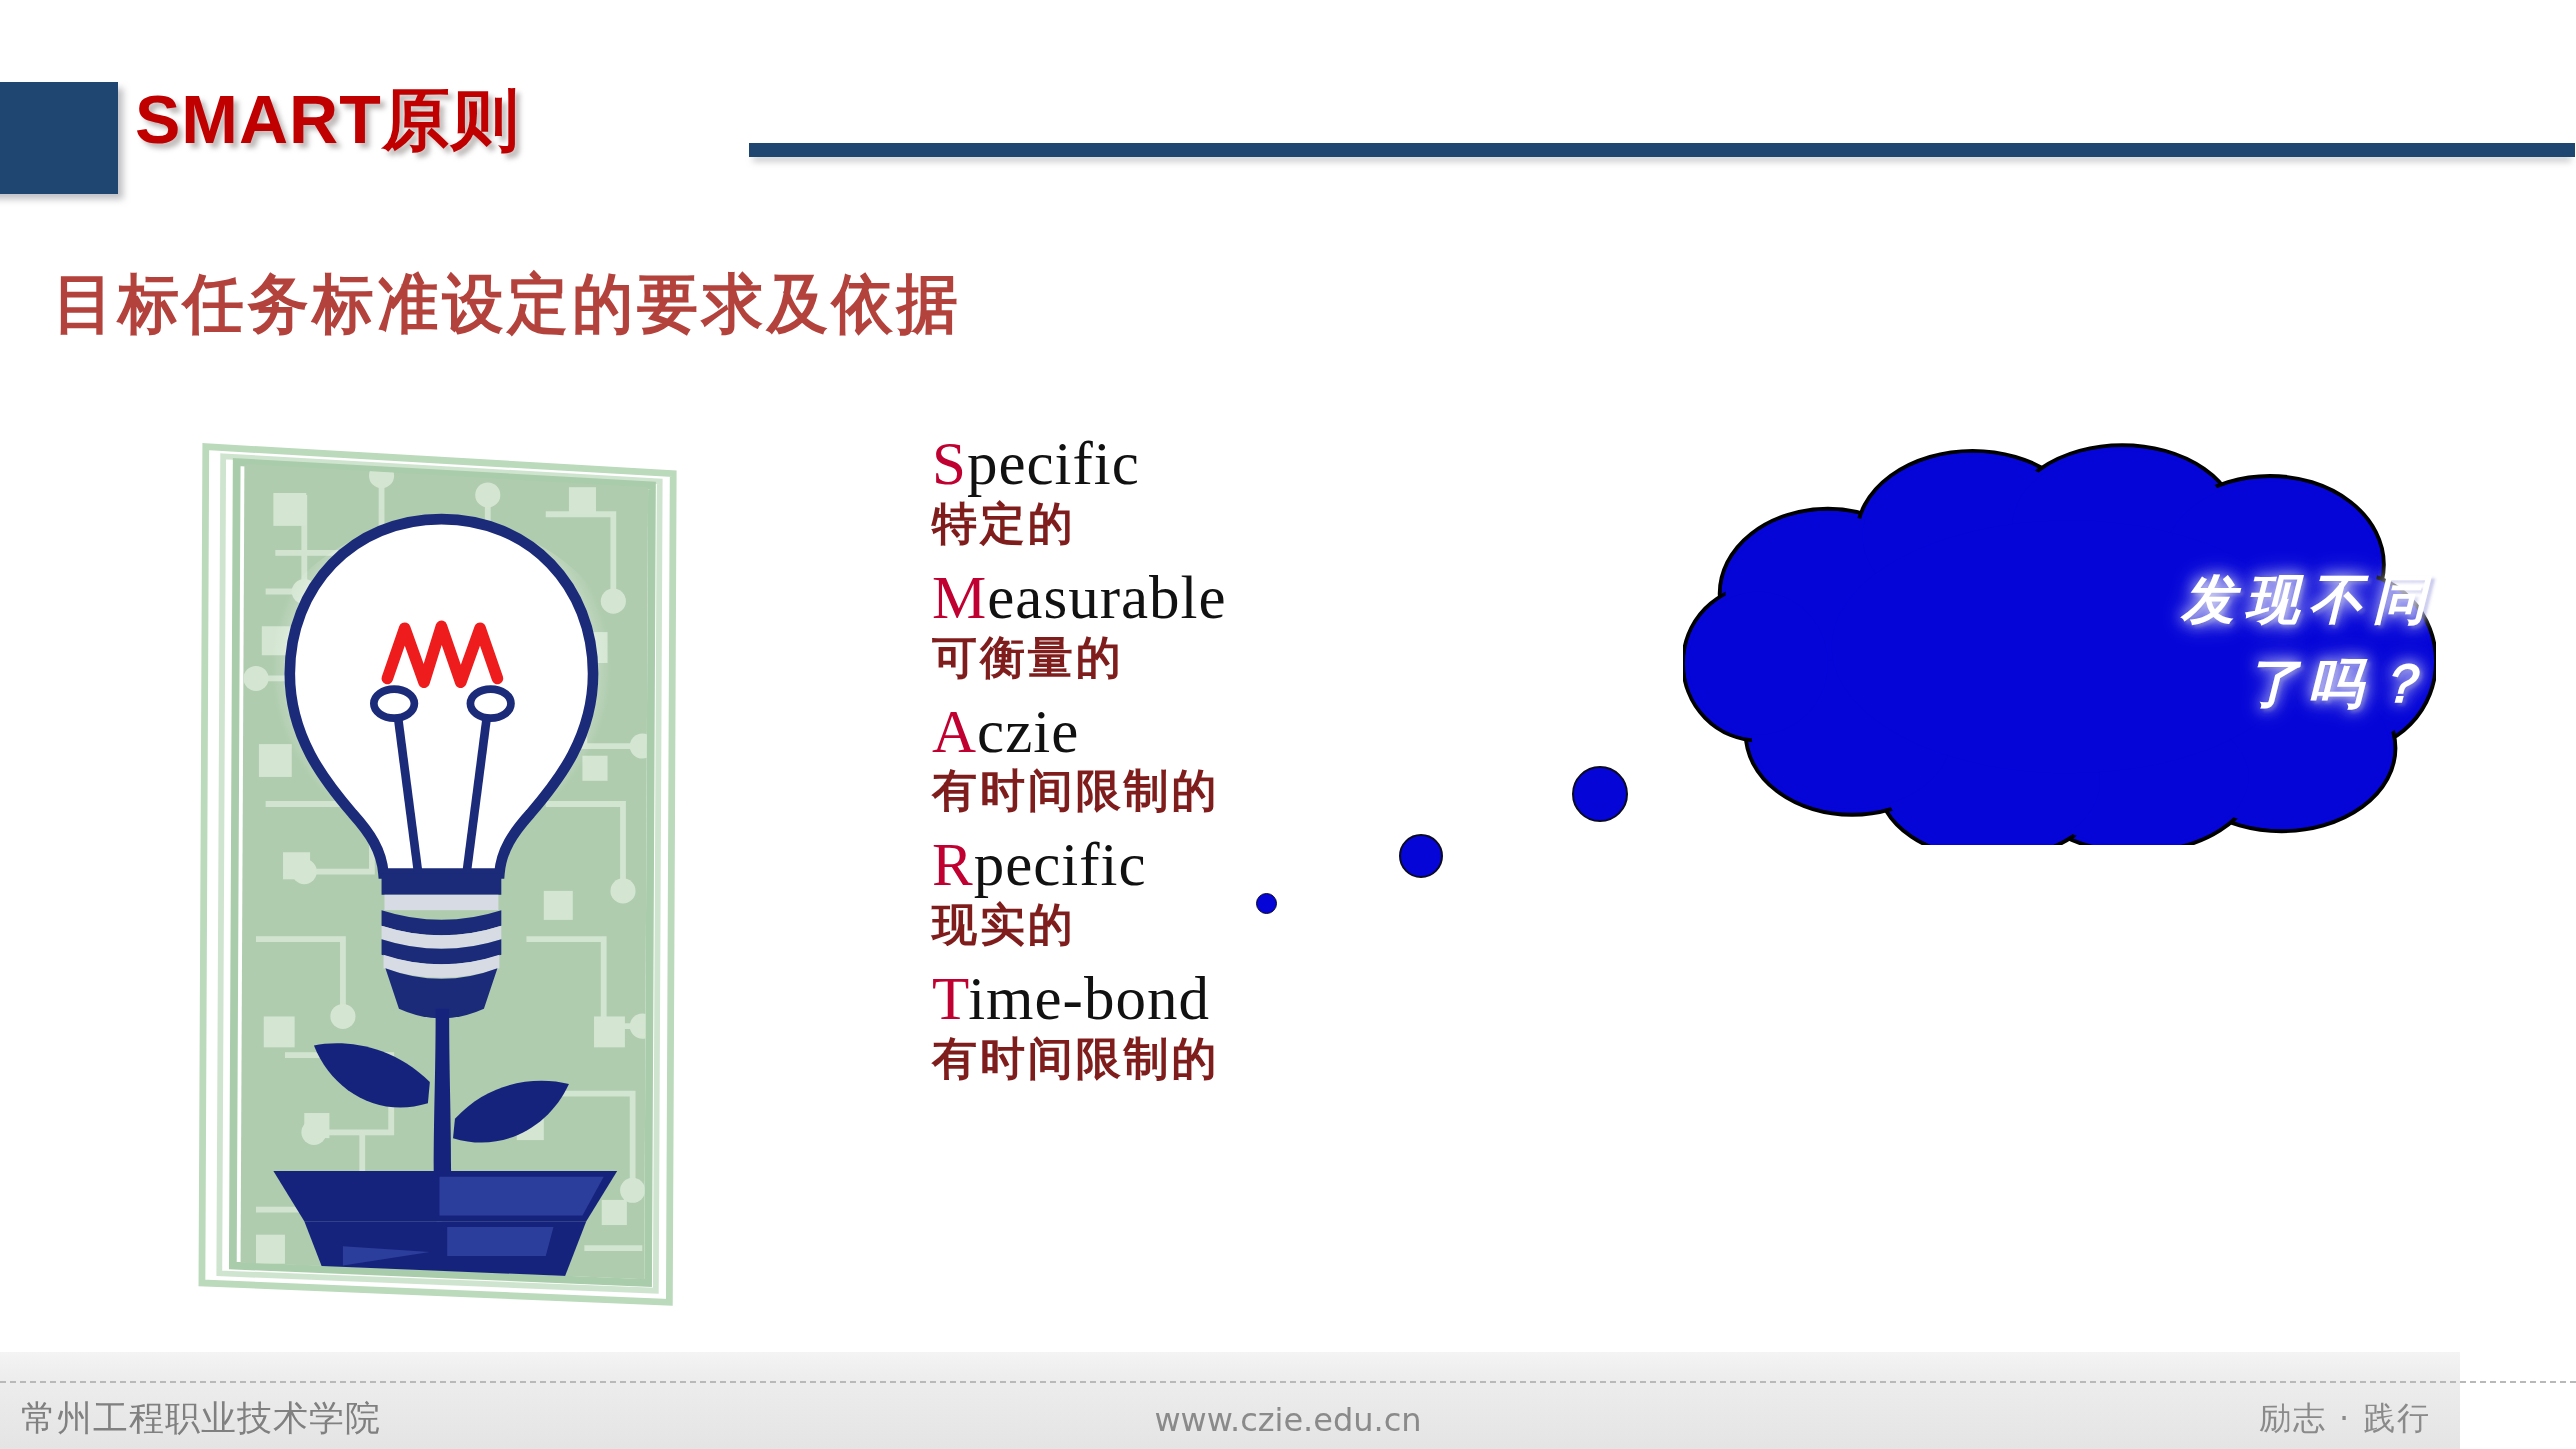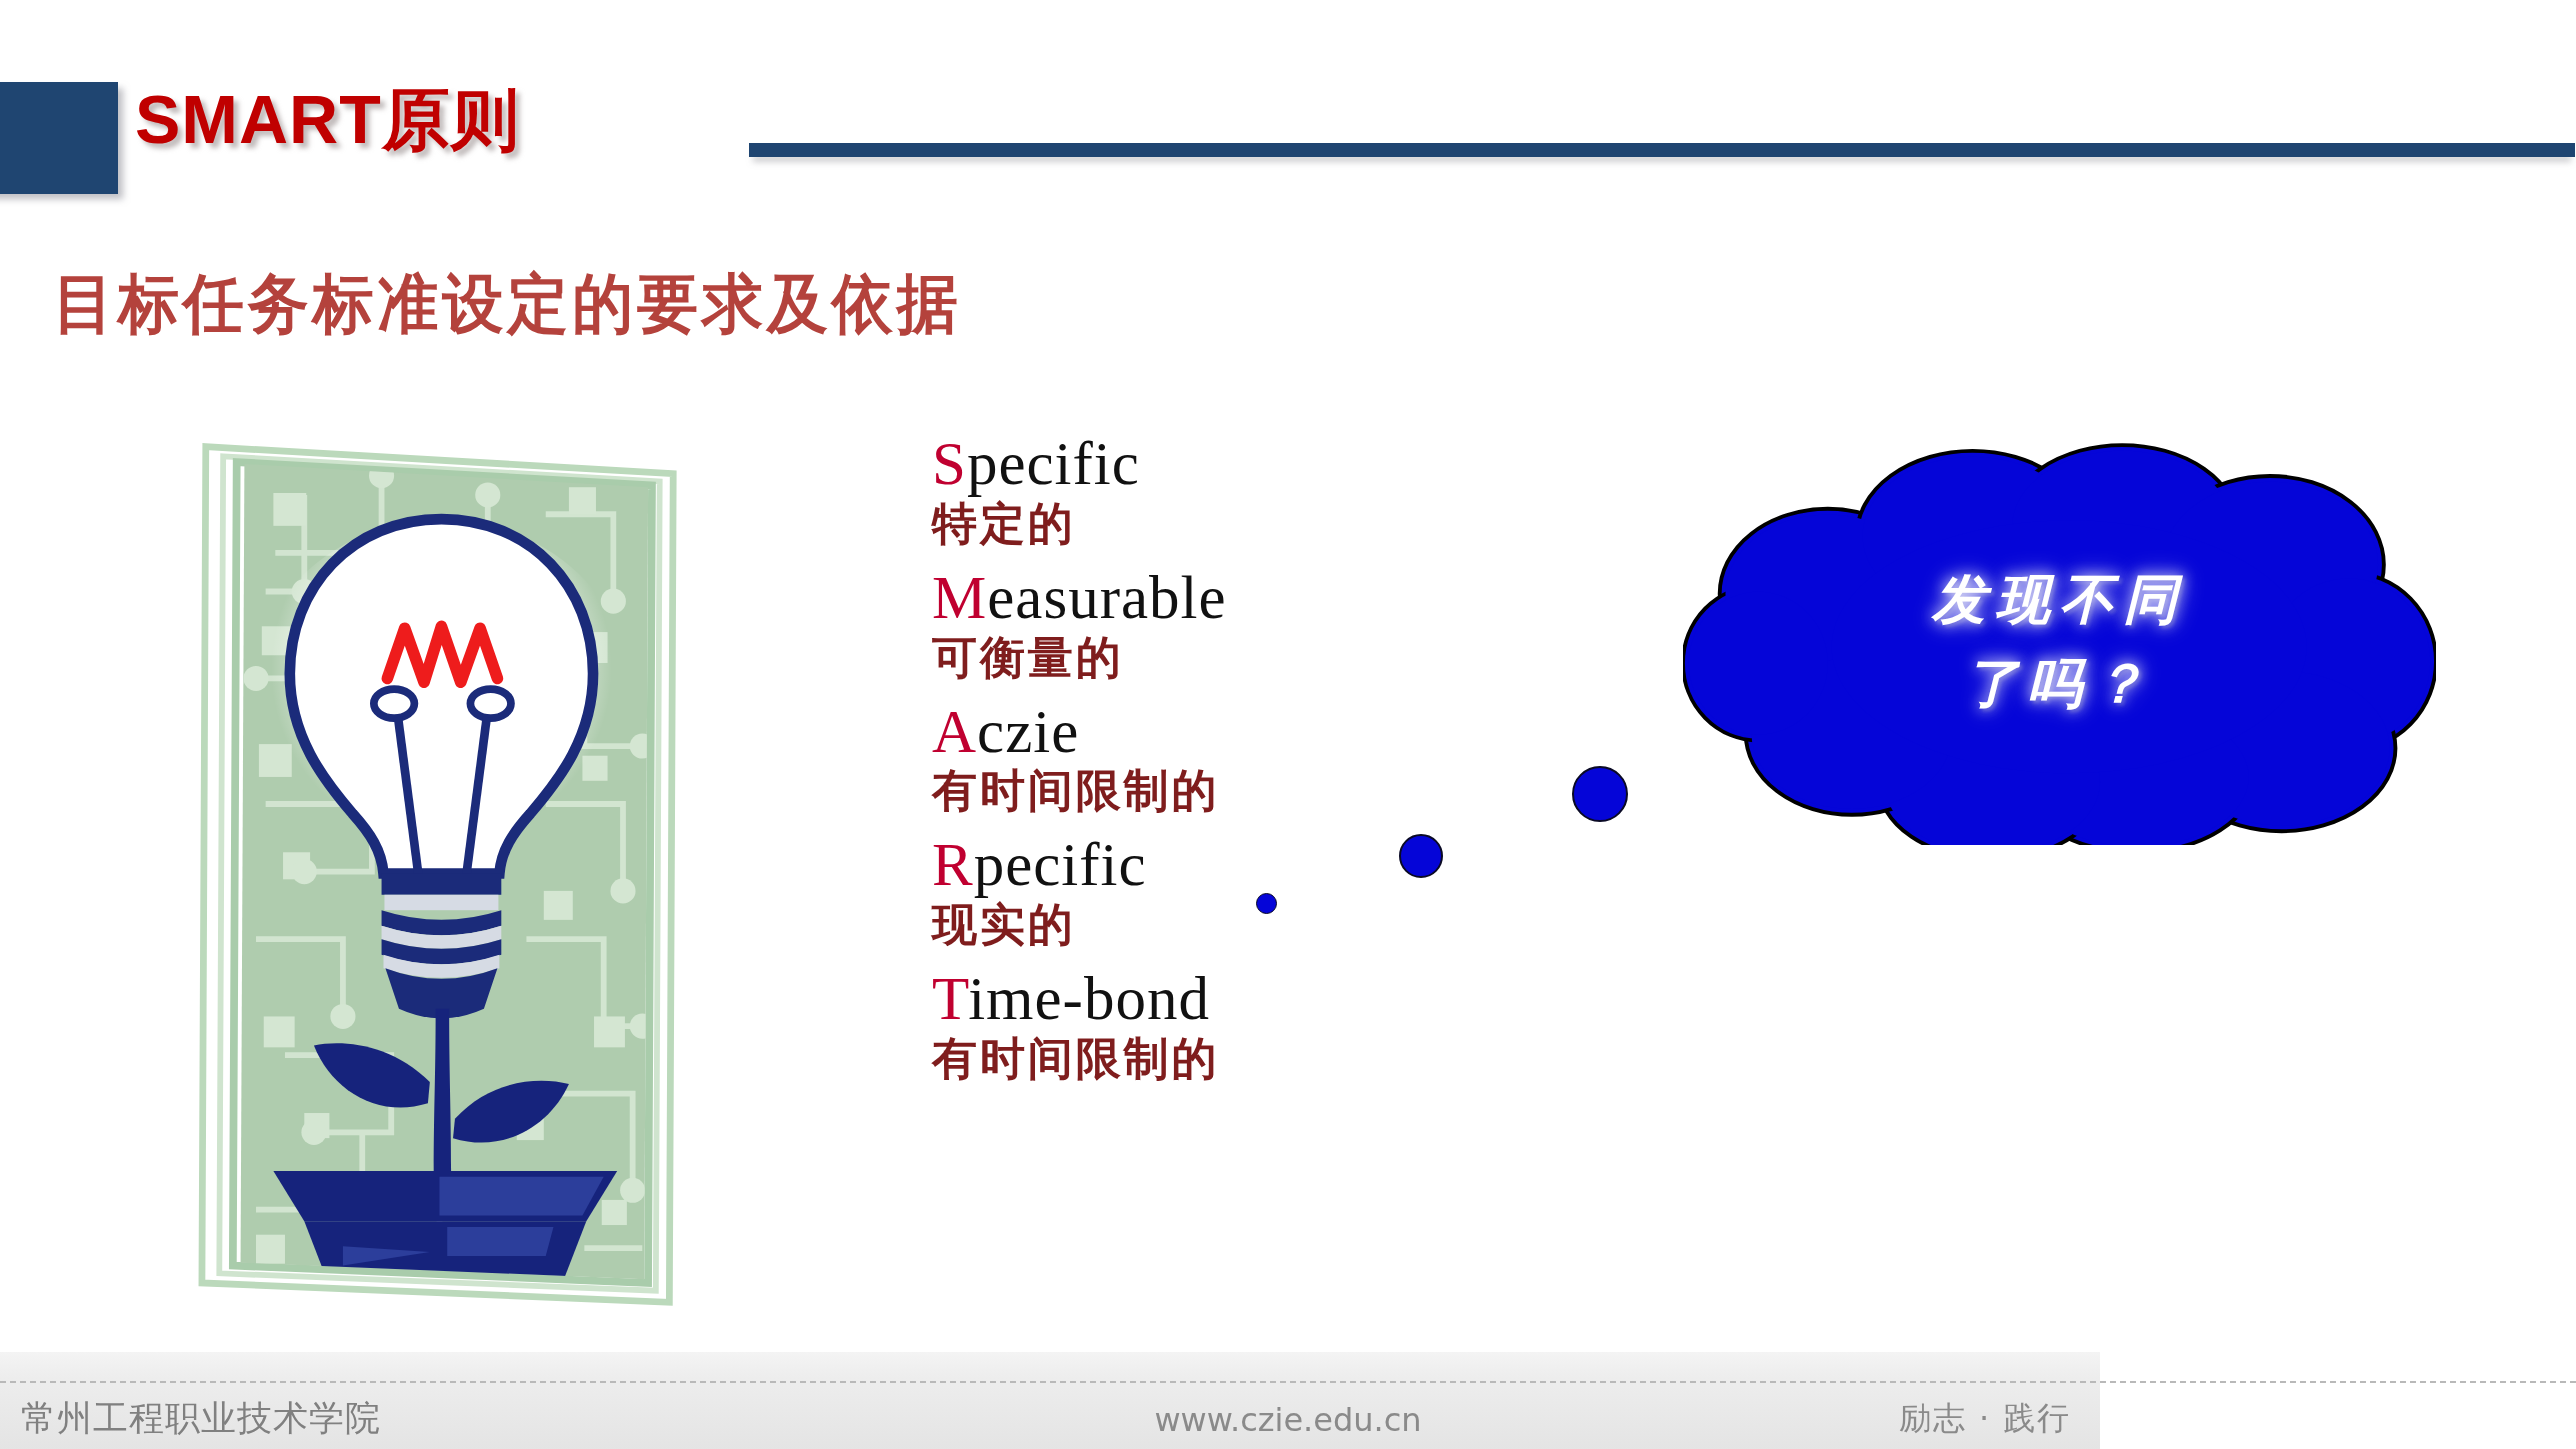--- a/index.html
+++ b/index.html
@@ -113,21 +113,21 @@
     width:753px; height:406px;
   }
   .cloud svg { display:block; width:100%; height:100%; }
 
   .cloud-text {
     position:absolute;
     left:1683px; top:439px;
     width:753px; height:406px;
     display:flex;
     flex-direction:column;
-    align-items:center;
+    align-items:flex-end;
     justify-content:center;
     pointer-events:none;
   }
   .cloud-line {
     font-family:"DejaVu Sans", sans-serif;
     font-size:54px;
     font-weight:bold;
     font-style:italic;
     color:#ffffff;
     letter-spacing:9.7px;
@@ -135,21 +135,21 @@
     text-shadow:0 0 13.5px rgba(255,255,255,0.85),
                 0 0 25px rgba(255,255,255,0.6),
                 2.9px 2.9px 2.9px rgba(80,80,200,0.45);
     white-space:nowrap;
   }
 
   
   .footer {
     position:absolute;
     left:0; bottom:0;
-    width:2100px; height:98px;
+    width:2460px; height:98px;
     background:linear-gradient(to bottom,#f4f4f4 0%,#ededed 26%,#e4e4e4 100%);
   }
   .footer-rule {
     position:absolute;
     left:0; top:29px;
     width:2576px; height:0;
     border-top:2.9px dashed #b9b9b9;
   }
   .footer-left {
     position:absolute;

